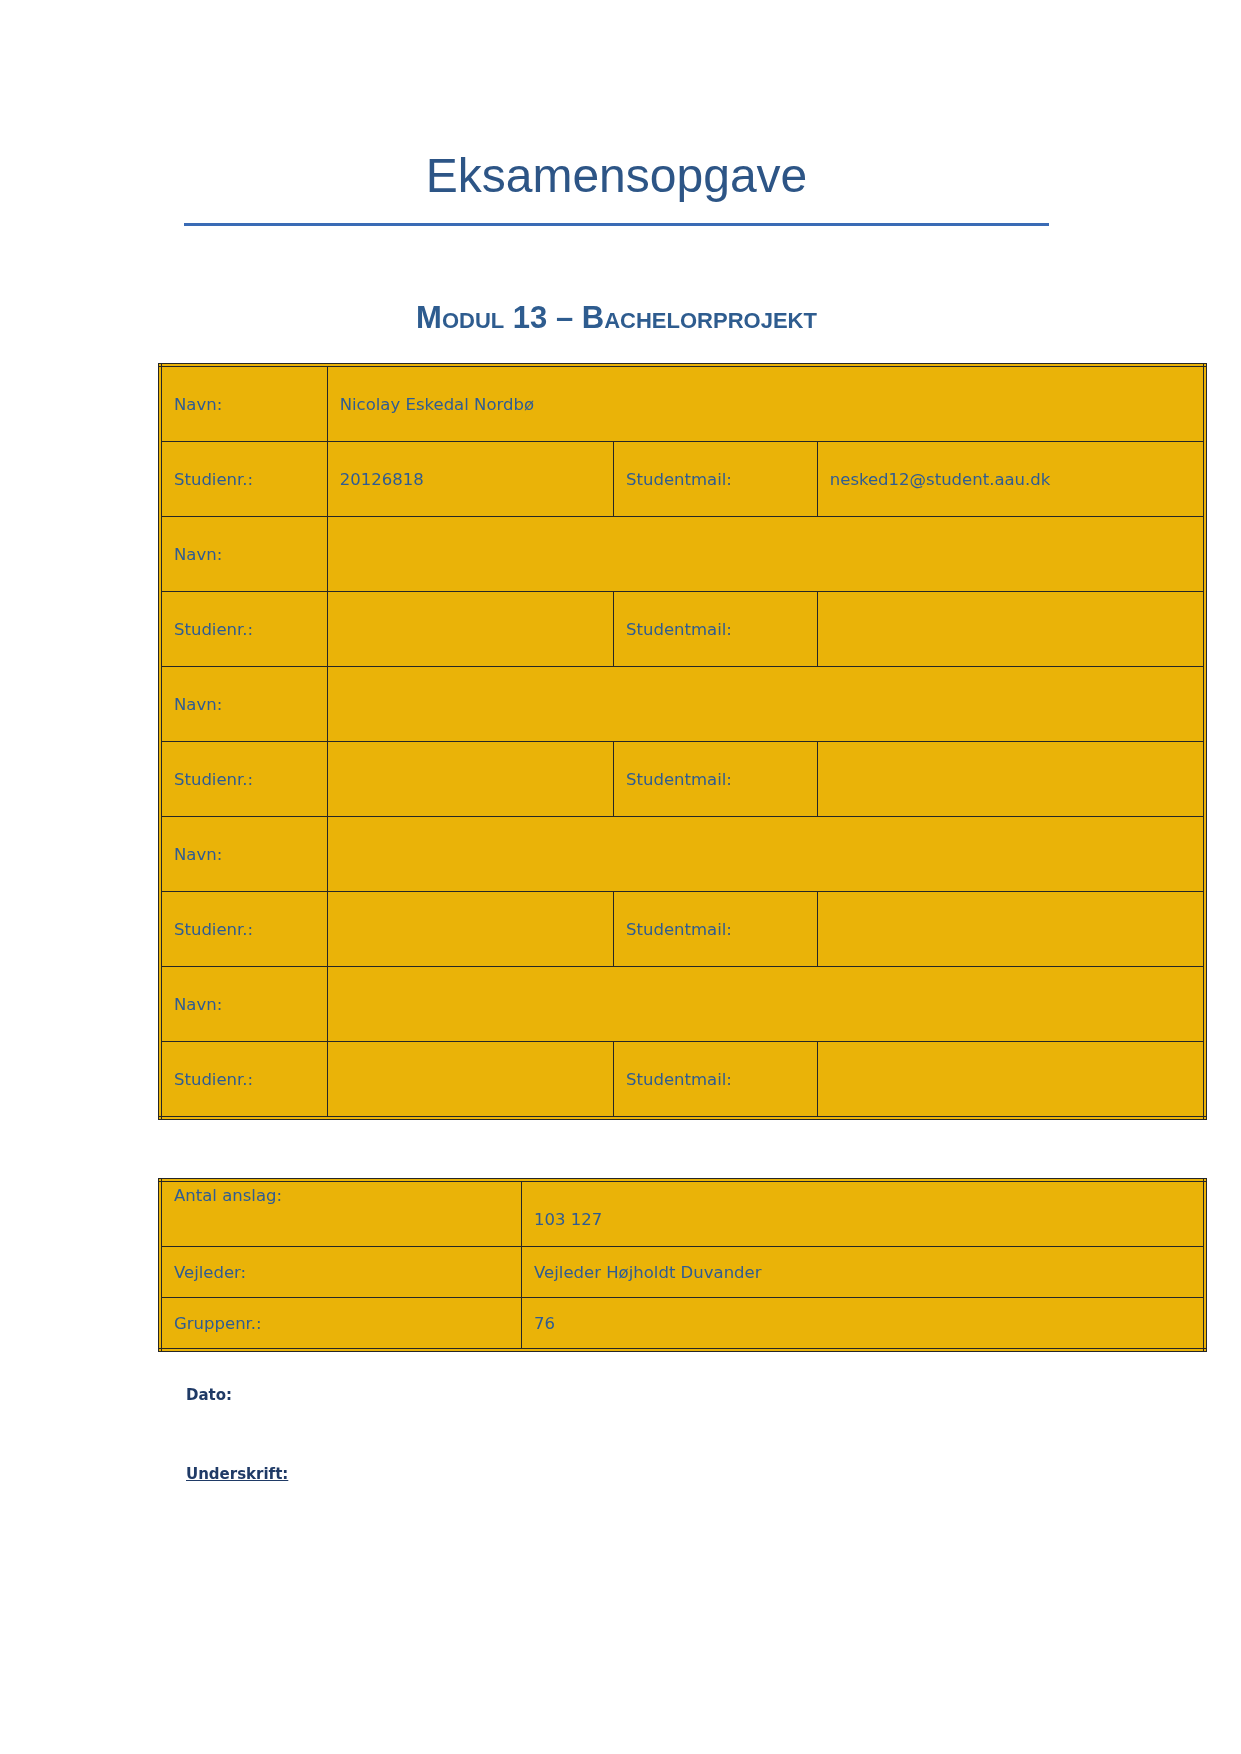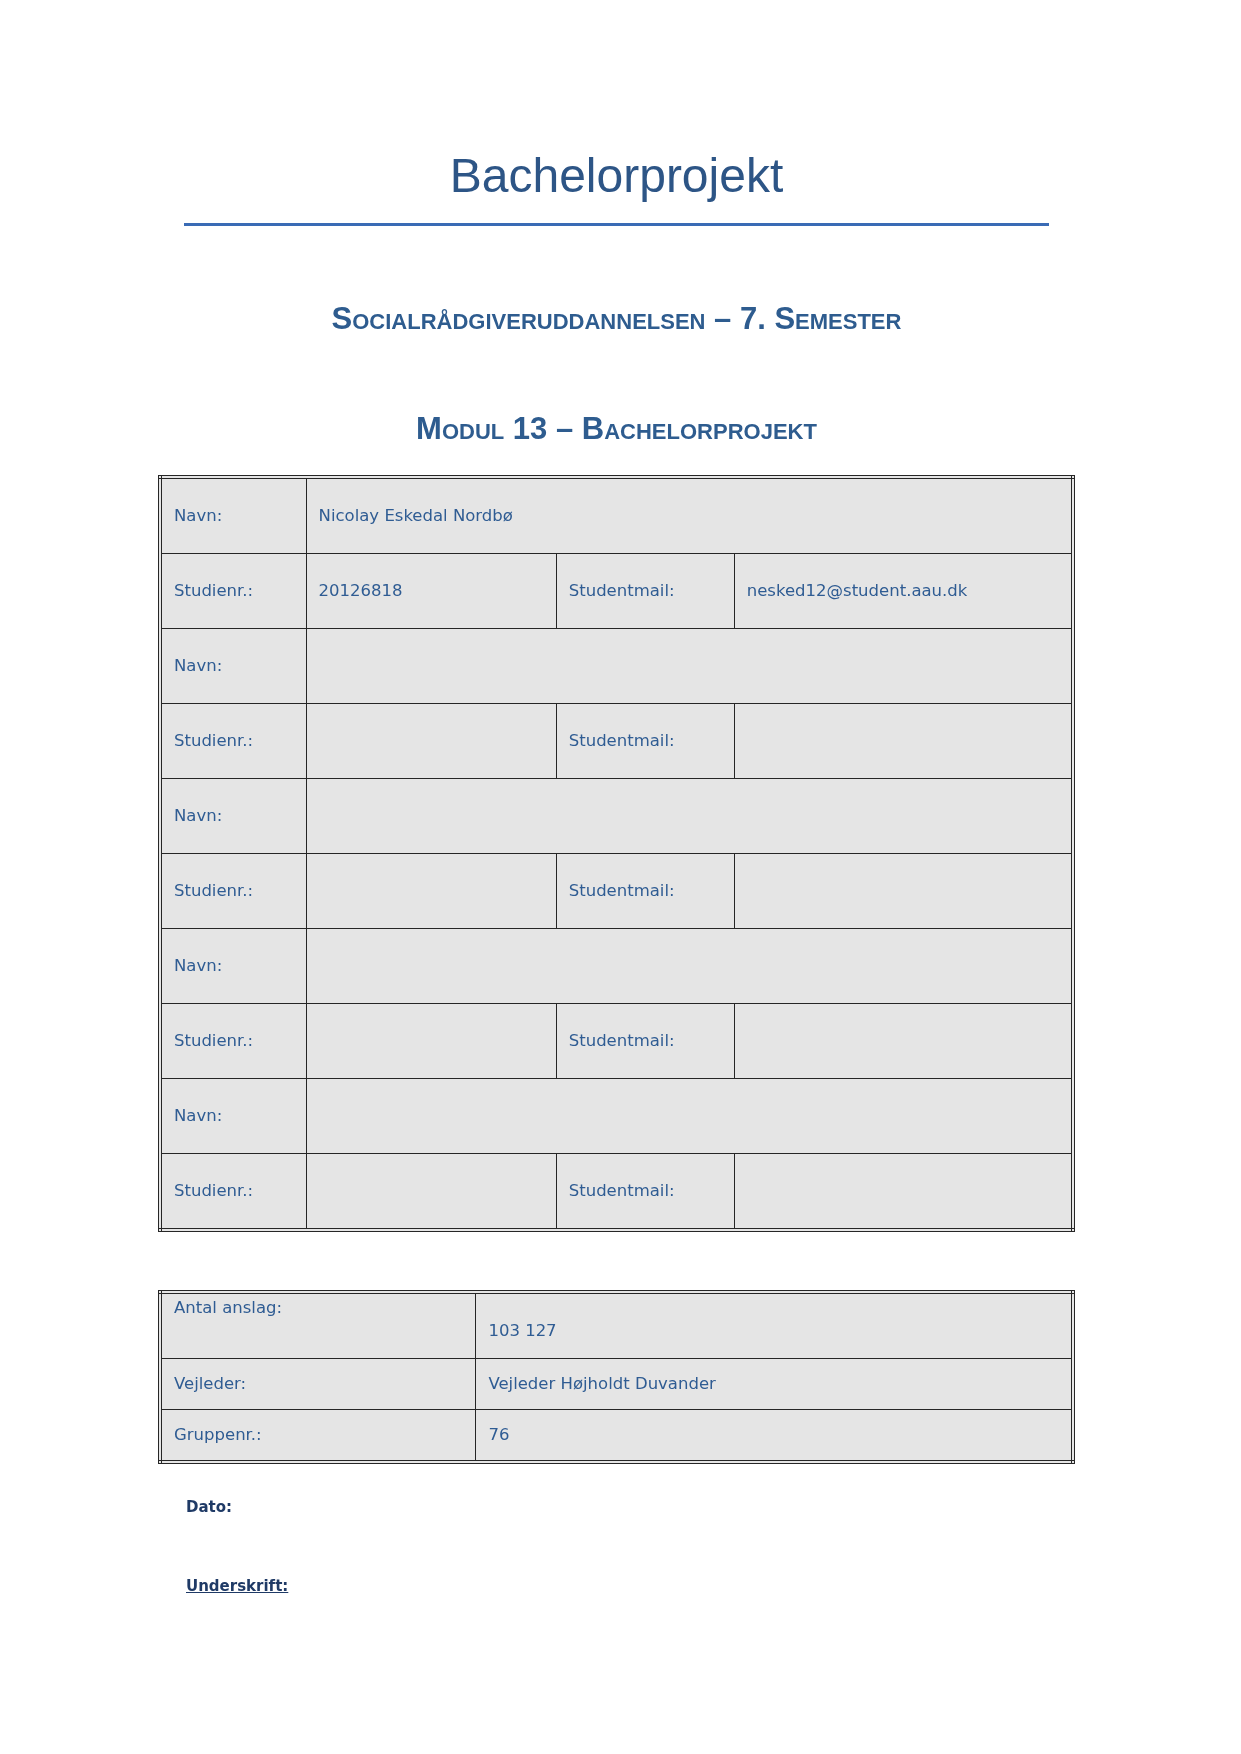--- a/index.html
+++ b/index.html
@@ -48,22 +48,22 @@
     margin-top: 74px;
   }
   .subheading.second {
     margin-top: 73px;
   }
 
   
   table {
     border-collapse: collapse;
     table-layout: fixed;
-    width: 917px;
-    background: #e5e5e5;
+    width: 1049px;
+    background: #eab308;
   }
   table.students { margin-top: 27px; }
   table.info     { margin-top: 58px; }
 
   table, td {
     border: 1px solid #262626;
   }
   table {
     border: 4px double #262626;
   }
@@ -95,24 +95,23 @@
     margin-left: 28px;
   }
   .bold-label.dato { margin-top: 34px; }
   .bold-label.underskrift { margin-top: 61px; text-decoration: underline; }
 </style>
 </head>
 <body>
 
 <div class="content">
 
-  <h1 class="doc-title">Bachelorprojekt</h1>
+  <h1 class="doc-title">Eksamensopgave</h1>
   <div class="title-rule"></div>
 
-  <div class="subheading">Socialrådgiveruddannelsen – 7. Semester</div>
   <div class="subheading second">Modul 13 – Bachelorprojekt</div>
 
   <table class="students">
     <colgroup>
       <col style="width:16%">
         <col style="width:27.4%">
         <col style="width:19.5%">
         <col style="width:37.1%">
     </colgroup>
     <tbody>

